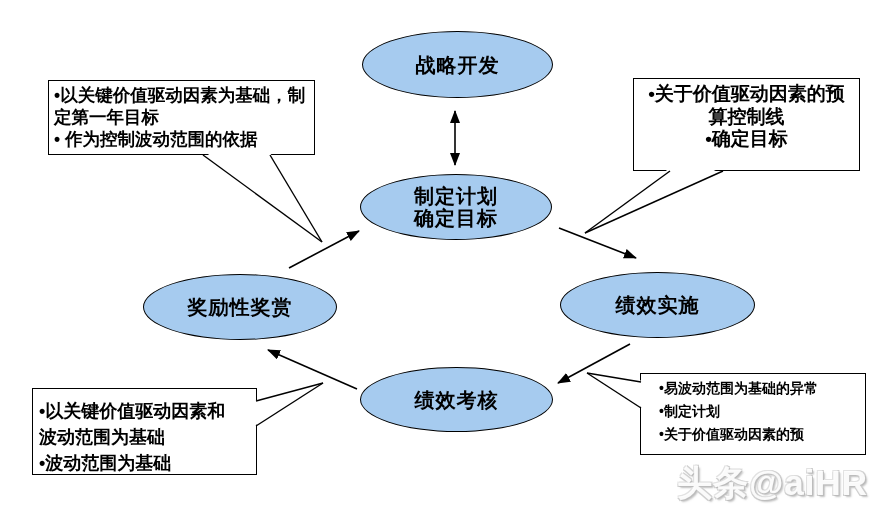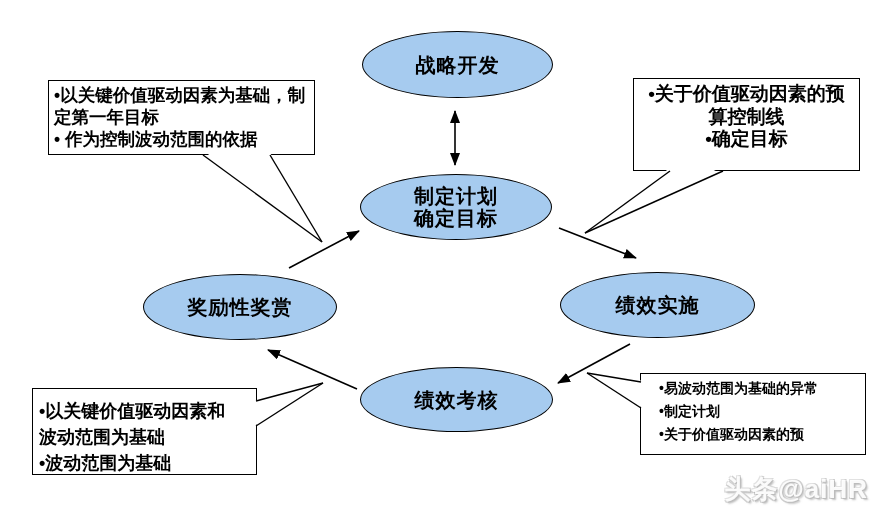--- a/index.html
+++ b/index.html
@@ -29,21 +29,21 @@
     position:absolute;background:#fff;
     border:1.6px solid var(--callout-border,#000);
     font-weight:bold;box-sizing:border-box;
   }
   #c-tl{left:48px;top:80px;width:267px;height:75px;font-size:17.5px;line-height:22px;padding:3px 5px;}
   #c-tr{left:633px;top:78px;width:227px;height:93px;font-size:19px;line-height:22.5px;padding:4px 6px;text-align:center;}
   #c-bl{left:32px;top:388px;width:225px;height:87px;font-size:18px;line-height:26px;padding:9px 6px;}
   #c-br{left:640px;top:373px;width:226px;height:82px;font-size:14px;line-height:23px;padding:3px 18px;}
   .watermark{
     position:absolute;right:10px;bottom:6px;
-    font-size:26px;font-weight:bold;letter-spacing:1px;
+    font-size:35px;font-weight:bold;letter-spacing:1px;
     color:rgba(255,255,255,0.92);
     text-shadow:1px 1px 0 #bcbcbc,-1px -1px 0 #e2e2e2,1px -1px 0 #cfcfcf,-1px 1px 0 #cfcfcf,2px 2px 2px rgba(140,140,140,0.55);
   }
 </style>
 </head>
 <body style="--node-fill: #A6CBEF; --node-border: #000000; --callout-border: #000000; --connector: #000000;">
 
 <div class="canvas">
 
   <div class="callout" id="c-tl">

